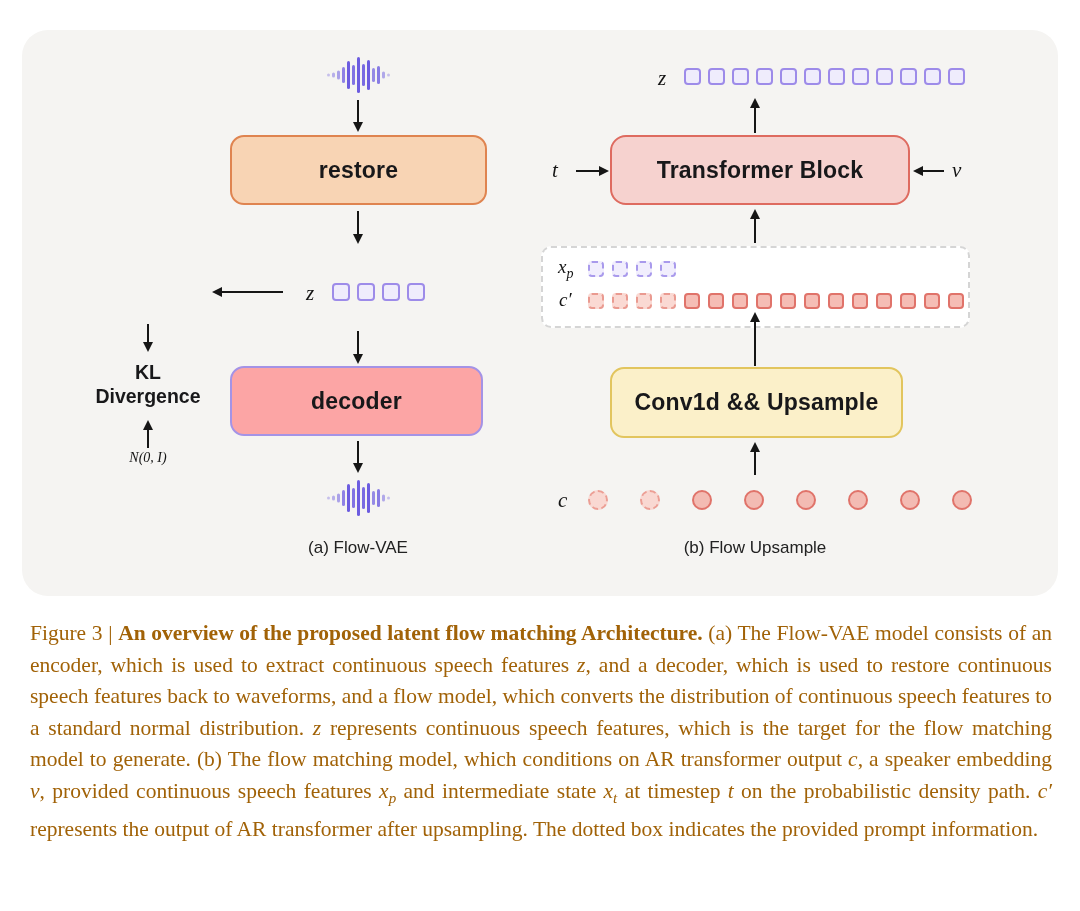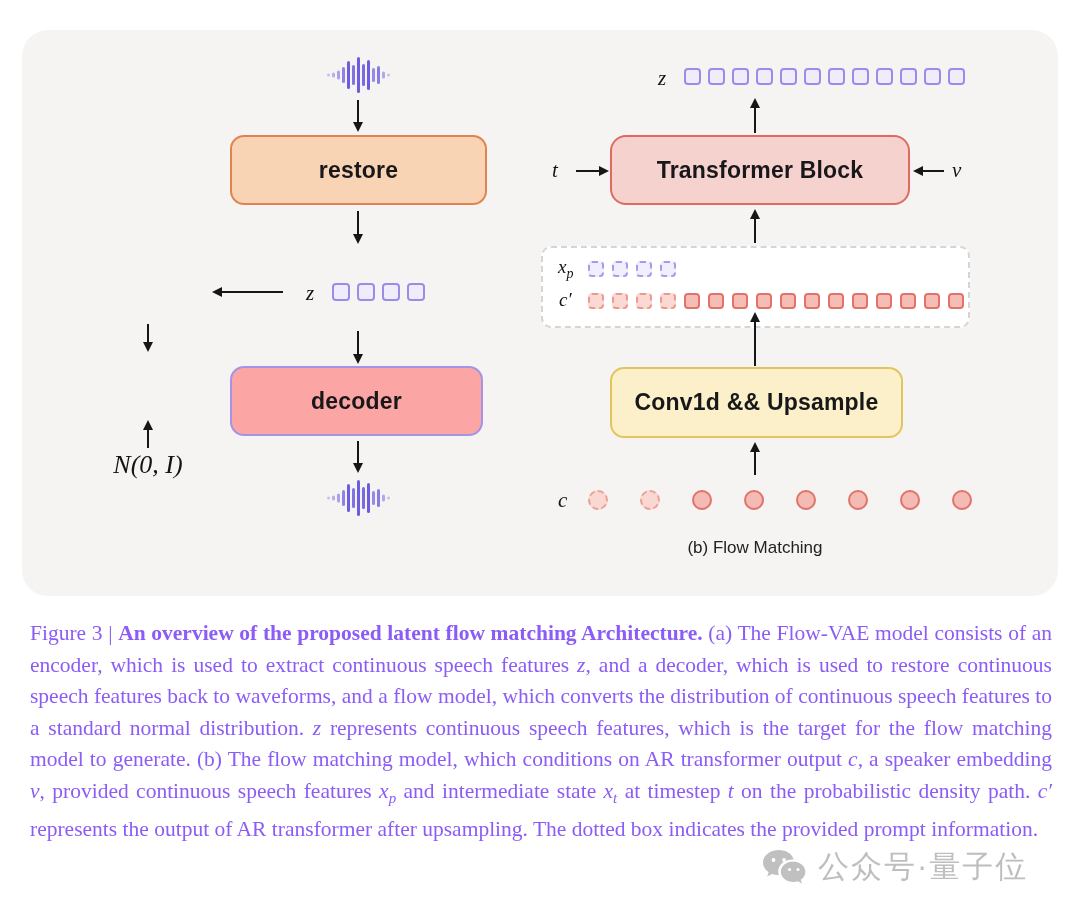--- a/index.html
+++ b/index.html
@@ -42,21 +42,21 @@
       border:5.5px solid transparent; border-right:none; border-left:10px solid #161616; }
 
   
   .math { position:absolute; font-family:"Liberation Serif", serif; font-style:italic;
           font-size:21px; color:#141414; }
   .math .sub { font-size:14px; vertical-align:-5px; }
 
   .kl { position:absolute; left:78px; top:360px; width:140px; text-align:center;
         font-size:19.5px; font-weight:600; line-height:24px; color:#18181a; }
   .ndist { position:absolute; left:78px; top:450px; width:140px; text-align:center;
-           font-family:"Liberation Serif", serif; font-style:italic; font-size:26px; color:#141414; }
+           font-family:"Liberation Serif", serif; font-style:italic; font-size:14px; color:#141414; }
 
   .sublabel { position:absolute; font-size:17px; font-weight:500; color:#222; text-align:center; }
   .sublabel.a { left:258px; top:538px; width:200px; }
   .sublabel.b { left:630px; top:538px; width:250px; }
 
   
   .tokrow { position:absolute; display:flex; align-items:center; }
   .tok { display:inline-block; flex:0 0 auto; }
   .tok.sq { border-radius:4px; }
   .tok.sq.purple        { border:2px solid #9d8be9; background:#efecfc; }
@@ -71,21 +71,21 @@
   .row-xp  { left:588px; top:261px; gap:8px; }  .row-xp .tok  { width:16px; height:16px; }
   .row-cp  { left:588px; top:293px; gap:8px; }  .row-cp .tok  { width:16px; height:16px; }
   .row-c   { left:588px; top:490px; gap:32px; } .row-c .tok   { width:20px; height:20px; }
 
   
   .wave { position:absolute; width:64px; height:44px; }
 
   
   .caption { position:absolute; left:30px; top:618px; width:1022px;
              font-family:"Liberation Serif", serif; font-size:21.5px; line-height:31.5px;
-             text-align:justify; color:#8b5cf6; }
+             text-align:justify; color:#a16207; }
   .caption .b { font-weight:bold; }
   .caption .i { font-style:italic; }
   .caption .s { font-style:italic; font-size:15px; vertical-align:-5px; }
 
   
   .watermark { position:absolute; left:762px; top:846px; display:flex; align-items:center;
                gap:10px; opacity:.75; }
   .watermark .wm-text { font-size:31px; color:#a9a9a9; letter-spacing:2px;
                         font-family:"Liberation Sans", sans-serif; }
 </style>
@@ -128,20 +128,24 @@
       <span class="tok sq purple"></span>
       <span class="tok sq purple"></span>
       <span class="tok sq purple"></span>
     </div>
 
   <div class="arrow h head-left" style="left:222px; top:291px; width:61px;"></div>
 
 
   <div class="arrow v head-down" style="left:147px; top:324px; height:18px;"></div>
 
+  <div class="kl">
+    <div>KL</div>
+    <div>Divergence</div>
+  </div>
 
   <div class="arrow v head-up" style="left:147px; top:430px; height:18px;"></div>
 
   <div class="ndist">N(0, I)</div>
 
   <div class="arrow v head-down" style="left:357px; top:331px; height:23px;"></div>
 
   <div class="nodebox box-decoder">
     <span>decoder</span>
   </div>
@@ -159,20 +163,21 @@
       <rect x="31" y="4" width="3" height="36" rx="1.5"></rect>
       <rect x="36" y="11" width="3" height="22" rx="1.5" opacity=".9"></rect>
       <rect x="41" y="7" width="3" height="30" rx="1.5"></rect>
       <rect x="46" y="15" width="3" height="14" rx="1.5" opacity=".7"></rect>
       <rect x="51" y="13" width="3" height="18" rx="1.5" opacity=".8"></rect>
       <rect x="56" y="18.5" width="3" height="7" rx="1.5" opacity=".5"></rect>
       <rect x="61" y="20.5" width="3" height="3" rx="1.5" opacity=".35"></rect>
     </g>
   </svg>
 
+  <div class="sublabel a">(a) Flow-VAE</div>
 
   <span class="math" style="left:658px; top:66px;">z</span>
   <div class="tokrow row-zb">
       <span class="tok sq purple"></span>
       <span class="tok sq purple"></span>
       <span class="tok sq purple"></span>
       <span class="tok sq purple"></span>
       <span class="tok sq purple"></span>
       <span class="tok sq purple"></span>
       <span class="tok sq purple"></span>
@@ -240,33 +245,18 @@
       <span class="tok circle pink dashed"></span>
       <span class="tok circle pink dashed"></span>
       <span class="tok circle pink"></span>
       <span class="tok circle pink"></span>
       <span class="tok circle pink"></span>
       <span class="tok circle pink"></span>
       <span class="tok circle pink"></span>
       <span class="tok circle pink"></span>
     </div>
 
-  <div class="sublabel b">(b) Flow Matching</div>
+  <div class="sublabel b">(b) Flow Upsample</div>
 
   <div class="caption"><span>Figure 3 | </span><span class="b">An overview of the proposed latent flow matching Architecture.</span><span> (a) The Flow-VAE model consists of an encoder, which is used to extract continuous speech features </span><span class="i">z</span><span>, and a decoder, which is used to restore continuous speech features back to waveforms, and a flow model, which converts the distribution of continuous speech features to a standard normal distribution. </span><span class="i">z</span><span> represents continuous speech features, which is the target for the flow matching model to generate. (b) The flow matching model, which conditions on AR transformer output </span><span class="i">c</span><span>, a speaker embedding </span><span class="i">v</span><span>, provided continuous speech features </span><span class="i">x</span><span class="s">p</span><span> and intermediate state </span><span class="i">x</span><span class="s">t</span><span> at timestep </span><span class="i">t</span><span> on the probabilistic density path. </span><span class="i">c′</span><span> represents the output of AR transformer after upsampling. The dotted box indicates the provided prompt information.</span></div>
 
-  <div class="watermark">
-    <svg width="46" height="38" viewBox="0 0 46 38">
-      <g fill="#ababab">
-        <path d="M17 2 C8 2 1 7.5 1 14.5 c0 4 2.2 7.4 5.6 9.7 l-1.4 4.4 4.9-2.5 c2.1.6 4.4 1 6.9.9 -0.5-1.2-0.8-2.5-0.8-3.8 0-6.5 6.3-11.7 14-11.7 .5 0 1 0 1.5.1 C30.3 6 24.3 2 17 2z"></path>
-        <path d="M31.5 13.5 c-7 0-12.7 4.6-12.7 10.2 0 5.6 5.7 10.2 12.7 10.2 1.5 0 3-.2 4.3-.6 l4.2 2.2-1.2-3.8 c2.8-1.9 4.6-4.8 4.6-8 0-5.6-5.7-10.2-12.9-10.2z"></path>
-      </g>
-      <g fill="#ffffff">
-        <circle cx="11.5" cy="12" r="1.9"></circle>
-        <circle cx="22" cy="12" r="1.9"></circle>
-        <circle cx="27.5" cy="21.5" r="1.6"></circle>
-        <circle cx="36" cy="21.5" r="1.6"></circle>
-      </g>
-    </svg>
-    <span class="wm-text">公众号·量子位</span>
-  </div>
 
 </div>
 
 </body></html>

